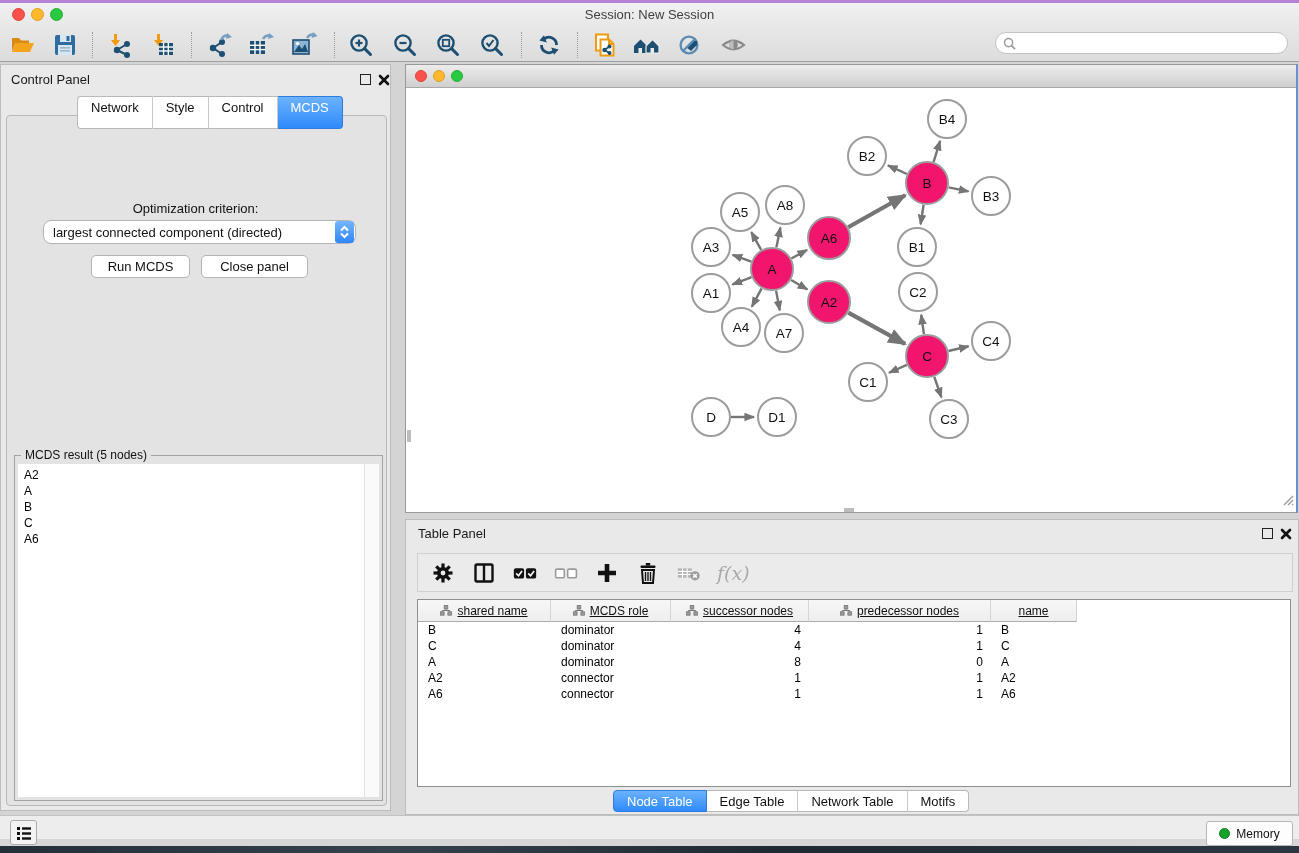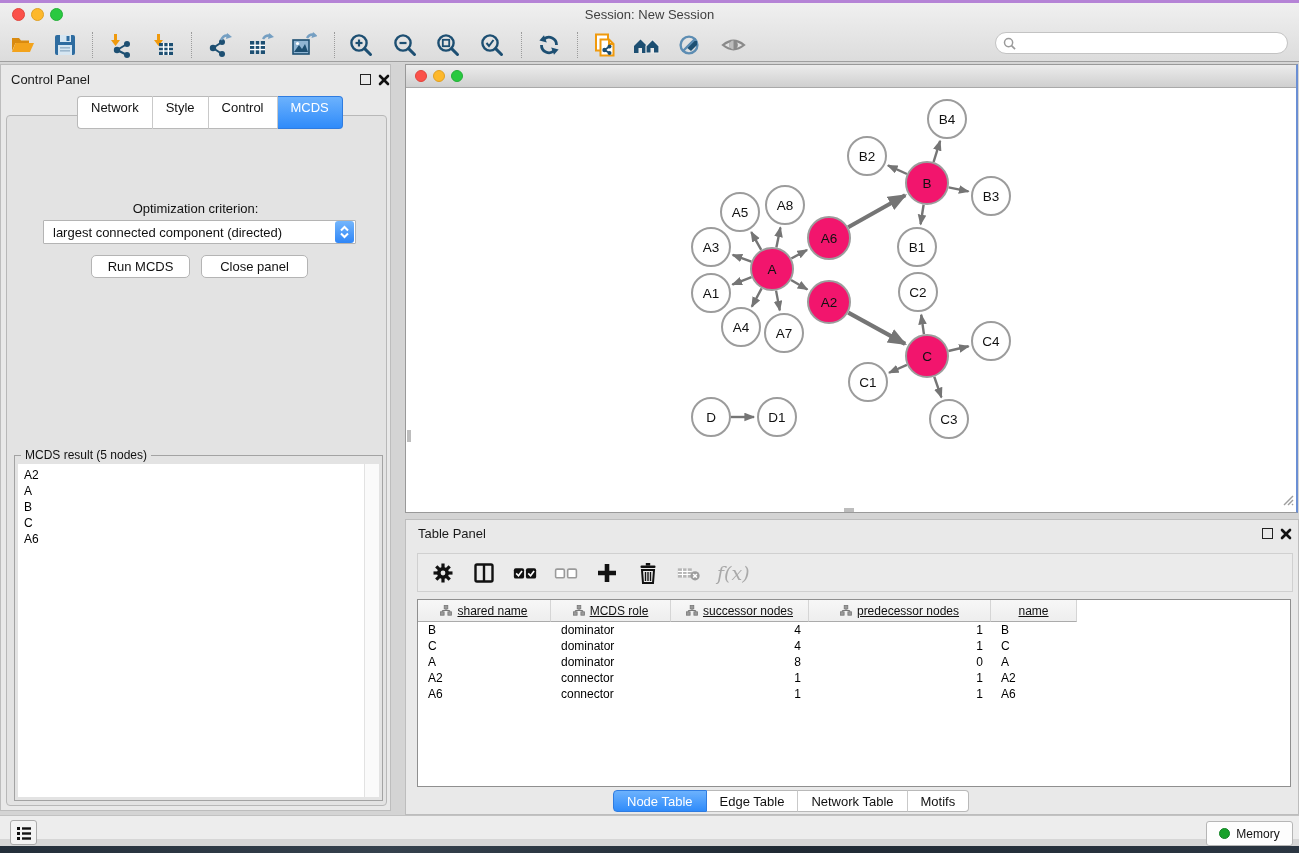--- a/index.html
+++ b/index.html
@@ -33,21 +33,21 @@
   .tabs-row { display:flex; }
   .seg-tab { height:33px; line-height:21px; padding:0 13px; font-size:13px; color:#111; background:#fff;
              border-top:1px solid #b9b9b9; border-bottom:1px solid #b9b9b9; border-right:1px solid #c9c9c9; text-align:center; }
   .seg-tab:first-child { border-left:1px solid #b9b9b9; border-radius:4px 0 0 4px; }
   .seg-tab:last-child  { border-radius:0 4px 4px 0; border-right:1px solid #b9b9b9; }
   .seg-tab.sel { background:linear-gradient(#6cb2fd,#2f8bfa); color:#fff; border-color:#2f7ce0; }
   .cp-content { left:5px; top:50px; width:381px; height:691px; background:#e3e3e3;
                 border:1px solid #b8b8b8; border-radius:4px; }
   .opt-label { width:100%; text-align:center; font-size:13px; color:#111; }
   .dropdown { left:37px; top:91px; width:313px; height:24px; background:#fff; border:1px solid #b4b4b4;
-              border-radius:1px; display:flex; align-items:center; font-size:13px; color:#111; }
+              border-radius:8px; display:flex; align-items:center; font-size:13px; color:#111; }
   .dropdown .val { flex:1; padding-left:9px; }
   .stepper { width:19px; height:22px; border-radius:3px; margin-right:1px;
              background:linear-gradient(#74b6fc,#2f86f7); display:flex; flex-direction:column;
              align-items:center; justify-content:center; }
   .btn { height:23px; background:#fff; border:1px solid #b4b4b4; border-radius:5px;
          font-size:13px; color:#111; display:flex; align-items:center; justify-content:center; }
   .groupbox { left:13px; top:390px; width:369px; height:346px; border:1px solid #a3a3a3; }
   .groupbox .legend { position:absolute; top:-8px; left:6px; background:#e3e3e3; padding:0 4px;
                       font-size:12px; color:#111; }
   .mcds-list { position:absolute; left:3px; top:8px; right:18px; bottom:3px; background:#fff;

